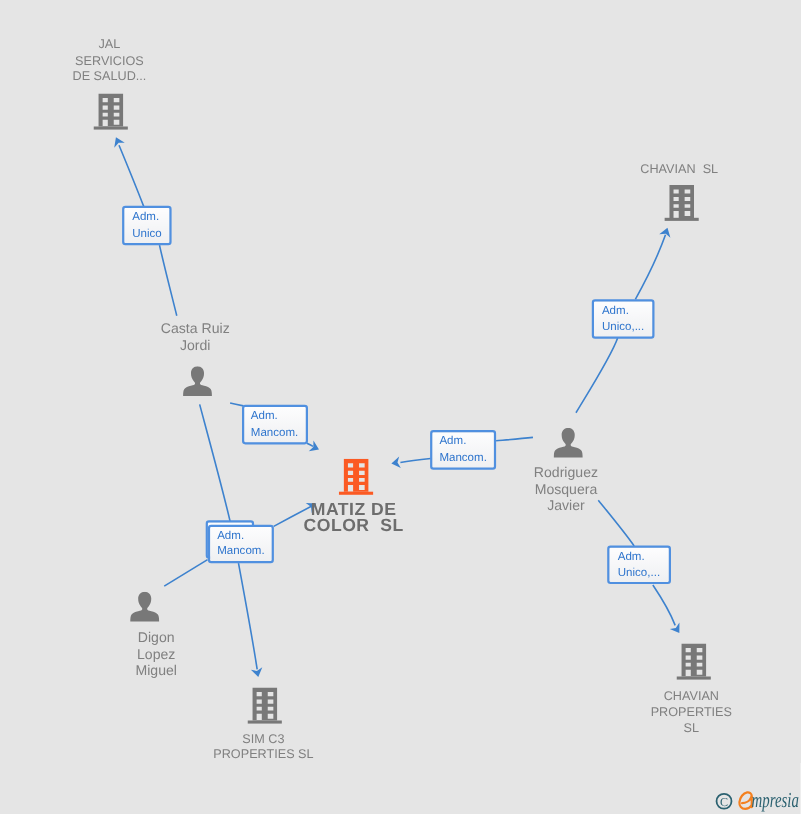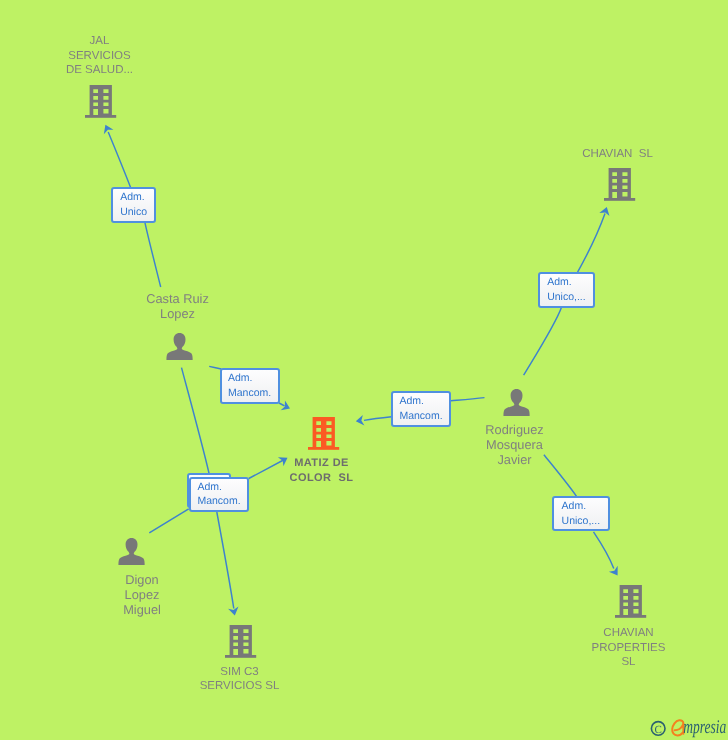--- a/index.html
+++ b/index.html
@@ -1,26 +1,26 @@
 <!DOCTYPE html>
 <html><head>
 <meta charset="utf-8">
 <title>Empresia corporate relationship graph</title>
 <style>
   html,body{margin:0;padding:0;background:#ffffff;}
   body{width:728px;height:740px;font-family:"Liberation Sans",sans-serif;overflow:hidden;
        -webkit-font-smoothing:antialiased;text-rendering:geometricPrecision;}
-  #stage{position:relative;width:728px;height:740px;background:#bef264;}
+  #stage{position:relative;width:728px;height:740px;background:#e5e5e5;}
   svg#edges{position:absolute;left:0;top:0;width:728px;height:740px;}
 
   .node-icon{position:absolute;}
   .node-label{position:absolute;text-align:center;color:#808080;font-size:11.5px;line-height:14.6px;
               white-space:pre;}
   .node-label.person{font-size:12.8px;line-height:15.0px;}
-  .node-label.focus{font-weight:bold;color:#6d6d6d;font-size:11px;letter-spacing:0.45px;line-height:15.6px;}
+  .node-label.focus{font-weight:bold;color:#6d6d6d;font-size:16px;letter-spacing:0.45px;line-height:15.6px;}
 
   .rel{position:absolute;box-sizing:border-box;border:2px solid #5090e0;border-radius:3px;
        background:linear-gradient(180deg,#fdfdfe 0%,#eff0f2 100%);
        color:#2f75cd;font-size:10.5px;line-height:14.8px;text-align:left;
        display:flex;flex-direction:column;justify-content:center;align-items:center;
        white-space:pre;}
   .rel-ghost{position:absolute;box-sizing:border-box;border:2px solid #5090e0;border-radius:3px;
        background:linear-gradient(180deg,#fdfdfe 0%,#eff0f2 100%);}
 
   #logo{position:absolute;left:640px;top:710px;}
@@ -62,21 +62,21 @@
 DE SALUD...</div>
       <div class="node-icon" style="left: 603.8px; top: 167.9px;"><svg width="32" height="35" viewBox="0 0 32 35" xmlns="http://www.w3.org/2000/svg">
           <path fill="#787878" fill-rule="evenodd" d="M4.6 0.1 H26.9 V30.1 H4.6 Z M8.3 4.2 H13.0 V8.0 H8.3 Z M18.4 4.2 H23.5 V8.0 H18.4 Z M8.3 11.0 H13.0 V14.8 H8.3 Z M18.4 11.0 H23.5 V14.8 H18.4 Z M8.3 17.6 H13.0 V20.9 H8.3 Z M18.4 17.6 H23.5 V20.9 H18.4 Z M8.3 23.9 H13.0 V30.7 H8.3 Z M18.4 23.9 H23.5 V28.4 H18.4 Z"></path>
           <rect x="0" y="30.0" width="31.2" height="2.8" fill="#787878"></rect>
         </svg></div>
       <div class="node-label" style="left: 507.5px; top: 147px; width: 220px;">CHAVIAN  SL</div>
       <div class="node-icon" style="left: 165.8px; top: 332.8px;"><svg width="29" height="29" viewBox="0 0 29 29" xmlns="http://www.w3.org/2000/svg">
           <path fill="#787878" d="M13.55 0.0 C10.0 0.0 7.6 2.7 7.6 6.4 C7.6 9.0 8.5 11.6 10.0 13.3 C10.8 14.2 11.3 14.8 11.3 15.4 L11.3 15.8 C11.3 16.6 9.9 17.1 7.55 17.7 C4.95 18.4 2.6 19.3 1.6 20.6 C0.6 21.9 0.45 24.4 0.45 26.9 L26.65 26.9 C26.65 24.4 26.5 21.9 25.5 20.6 C24.5 19.3 22.15 18.4 19.55 17.7 C17.2 17.1 15.8 16.6 15.8 15.8 L15.8 15.4 C15.8 14.8 16.3 14.2 17.1 13.3 C18.6 11.6 19.5 9.0 19.5 6.4 C19.5 2.7 17.1 0.0 13.55 0.0 Z"></path>
         </svg></div>
       <div class="node-label person" style="left: 67.5px; top: 290.6px; width: 220px;">Casta Ruiz
-Lopez</div>
+Jordi</div>
       <div class="node-icon" style="left: 502.6px; top: 389px;"><svg width="29" height="29" viewBox="0 0 29 29" xmlns="http://www.w3.org/2000/svg">
           <path fill="#787878" d="M13.55 0.0 C10.0 0.0 7.6 2.7 7.6 6.4 C7.6 9.0 8.5 11.6 10.0 13.3 C10.8 14.2 11.3 14.8 11.3 15.4 L11.3 15.8 C11.3 16.6 9.9 17.1 7.55 17.7 C4.95 18.4 2.6 19.3 1.6 20.6 C0.6 21.9 0.45 24.4 0.45 26.9 L26.65 26.9 C26.65 24.4 26.5 21.9 25.5 20.6 C24.5 19.3 22.15 18.4 19.55 17.7 C17.2 17.1 15.8 16.6 15.8 15.8 L15.8 15.4 C15.8 14.8 16.3 14.2 17.1 13.3 C18.6 11.6 19.5 9.0 19.5 6.4 C19.5 2.7 17.1 0.0 13.55 0.0 Z"></path>
         </svg></div>
       <div class="node-label person" style="left: 404.5px; top: 421.7px; width: 220px;">Rodriguez
 Mosquera
 Javier</div>
       <div class="node-icon" style="left: 307.6px; top: 417.1px;"><svg width="32" height="35" viewBox="0 0 32 35" xmlns="http://www.w3.org/2000/svg">
           <path fill="#fb5a23" fill-rule="evenodd" d="M4.6 0.1 H26.9 V30.1 H4.6 Z M8.3 4.2 H13.0 V8.0 H8.3 Z M18.4 4.2 H23.5 V8.0 H18.4 Z M8.3 11.0 H13.0 V14.8 H8.3 Z M18.4 11.0 H23.5 V14.8 H18.4 Z M8.3 17.6 H13.0 V20.9 H8.3 Z M18.4 17.6 H23.5 V20.9 H18.4 Z M8.3 23.9 H13.0 V30.7 H8.3 Z M18.4 23.9 H23.5 V28.4 H18.4 Z"></path>
           <rect x="0" y="30.0" width="31.2" height="2.8" fill="#fb5a23"></rect>
         </svg></div>
@@ -86,21 +86,21 @@
           <path fill="#787878" d="M13.55 0.0 C10.0 0.0 7.6 2.7 7.6 6.4 C7.6 9.0 8.5 11.6 10.0 13.3 C10.8 14.2 11.3 14.8 11.3 15.4 L11.3 15.8 C11.3 16.6 9.9 17.1 7.55 17.7 C4.95 18.4 2.6 19.3 1.6 20.6 C0.6 21.9 0.45 24.4 0.45 26.9 L26.65 26.9 C26.65 24.4 26.5 21.9 25.5 20.6 C24.5 19.3 22.15 18.4 19.55 17.7 C17.2 17.1 15.8 16.6 15.8 15.8 L15.8 15.4 C15.8 14.8 16.3 14.2 17.1 13.3 C18.6 11.6 19.5 9.0 19.5 6.4 C19.5 2.7 17.1 0.0 13.55 0.0 Z"></path>
         </svg></div>
       <div class="node-label person" style="left: 32px; top: 572.1px; width: 220px;">Digon
 Lopez
 Miguel</div>
       <div class="node-icon" style="left: 225.2px; top: 624.8px;"><svg width="32" height="35" viewBox="0 0 32 35" xmlns="http://www.w3.org/2000/svg">
           <path fill="#787878" fill-rule="evenodd" d="M4.6 0.1 H26.9 V30.1 H4.6 Z M8.3 4.2 H13.0 V8.0 H8.3 Z M18.4 4.2 H23.5 V8.0 H18.4 Z M8.3 11.0 H13.0 V14.8 H8.3 Z M18.4 11.0 H23.5 V14.8 H18.4 Z M8.3 17.6 H13.0 V20.9 H8.3 Z M18.4 17.6 H23.5 V20.9 H18.4 Z M8.3 23.9 H13.0 V30.7 H8.3 Z M18.4 23.9 H23.5 V28.4 H18.4 Z"></path>
           <rect x="0" y="30.0" width="31.2" height="2.8" fill="#787878"></rect>
         </svg></div>
       <div class="node-label" style="left: 129.5px; top: 664.8px; width: 220px;">SIM C3
-SERVICIOS SL</div>
+PROPERTIES SL</div>
       <div class="node-icon" style="left: 615.2px; top: 585.1px;"><svg width="32" height="35" viewBox="0 0 32 35" xmlns="http://www.w3.org/2000/svg">
           <path fill="#787878" fill-rule="evenodd" d="M4.6 0.1 H26.9 V30.1 H4.6 Z M8.3 4.2 H13.0 V8.0 H8.3 Z M18.4 4.2 H23.5 V8.0 H18.4 Z M8.3 11.0 H13.0 V14.8 H8.3 Z M18.4 11.0 H23.5 V14.8 H18.4 Z M8.3 17.6 H13.0 V20.9 H8.3 Z M18.4 17.6 H23.5 V20.9 H18.4 Z M8.3 23.9 H13.0 V30.7 H8.3 Z M18.4 23.9 H23.5 V28.4 H18.4 Z"></path>
           <rect x="0" y="30.0" width="31.2" height="2.8" fill="#787878"></rect>
         </svg></div>
       <div class="node-label" style="left: 518.5px; top: 626.1px; width: 220px;">CHAVIAN
 PROPERTIES
 SL</div>
     </div>
   <div id="rels">
       <div class="rel" style="left: 111px; top: 187.4px; width: 45.2px; height: 35.4px;">Adm.

